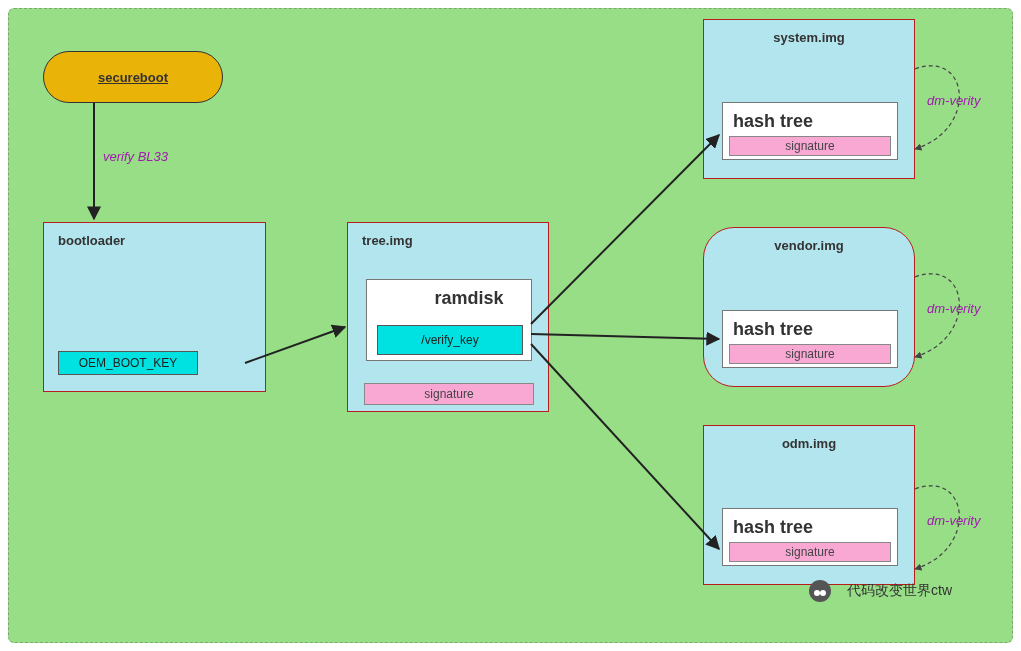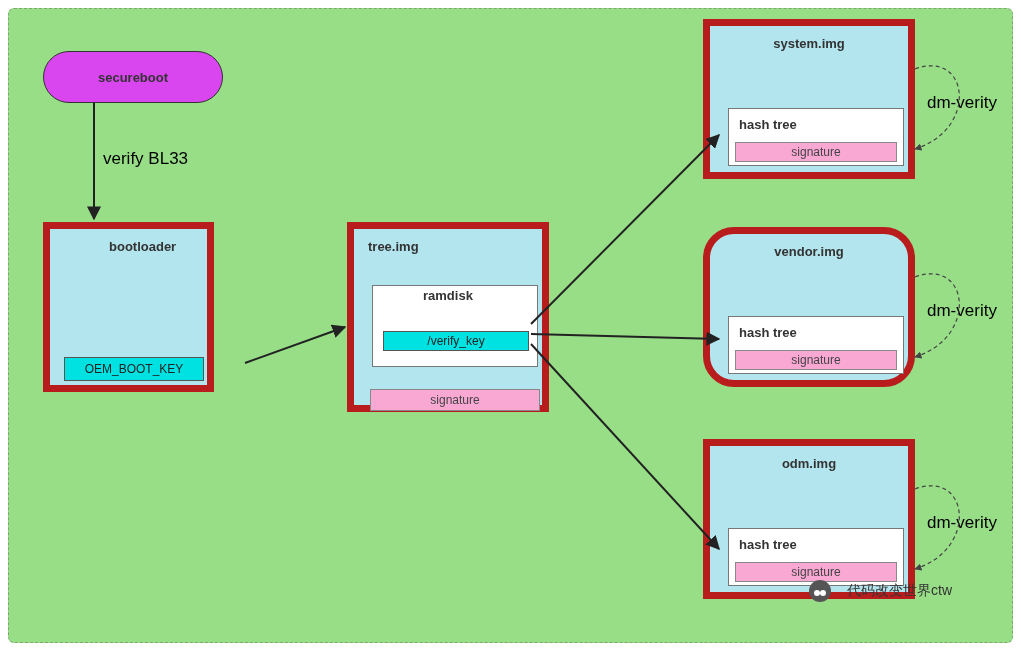--- a/index.html
+++ b/index.html
@@ -19,39 +19,40 @@
     width: 1005px;
     height: 635px;
     background: #97de87;
     border: 1px dashed #7aa86d;
     border-radius: 6px;
     box-sizing: border-box;
   }
   .node {
     position: absolute;
     background: #b3e5ee;
-    border: 7px solid #b91c1c;
+    border: 1px solid #b91c1c;
     box-sizing: border-box;
   }
   .node-title {
     font-weight: 700;
     padding: 10px 14px 4px 14px;
     color: #333;
     font-size: 13px;
   }
   .rounded-node {
     position: absolute;
-    background: #d946ef;
+    background: #eab308;
     border: 1.5px solid #333;
     border-radius: 28px;
     box-sizing: border-box;
     display: flex;
     align-items: center;
     justify-content: center;
     font-weight: 700;
+    text-decoration: underline;
   }
   .inner-cyan {
     position: absolute;
     background: #00e2e2;
     border: 1px solid #555;
     box-sizing: border-box;
     font-size: 12px;
     color: #222;
     display: flex;
     align-items: center;
@@ -59,21 +60,21 @@
     padding: 0 6px;
   }
   .inner-white {
     position: absolute;
     background: #ffffff;
     border: 1px solid #777;
     box-sizing: border-box;
   }
   .inner-white-title {
     font-weight: 700;
-    font-size: 13px;
+    font-size: 18px;
     padding: 8px 10px 2px 10px;
     color: #333;
   }
   .sig-bar {
     position: absolute;
     background: #f9a8d4;
     border: 1px solid #888;
     box-sizing: border-box;
     font-size: 12px;
     color: #444;
@@ -83,24 +84,25 @@
   }
   svg.overlay {
     position: absolute;
     left: 0; top: 0;
     width: 1005px;
     height: 635px;
     pointer-events: none;
   }
   .edge-label {
     position: absolute;
-    font-size: 17px;
-    color: #000000;
+    font-size: 13px;
+    color: #a21caf;
     background: transparent;
     white-space: nowrap;
+    font-style: italic;
   }
   .watermark {
     position: absolute;
     font-size: 14px;
     color: #333;
     display: flex;
     align-items: center;
     gap: 16px;
   }
   .watermark .wicon {
@@ -134,33 +136,33 @@
 <body>
 
 <div class="canvas">
 
   <div class="rounded-node" style="left:34px; top:42px; width:180px; height:52px;">
     <span>secureboot</span>
   </div>
 
   <div class="edge-label" style="left:94px; top:140px;">verify BL33</div>
 
-  <div class="node" style="left:34px; top:213px; width:171px; height:170px;padding-left:45px;">
+  <div class="node" style="left:34px; top:213px; width:223px; height:170px;">
     <div class="node-title">bootloader</div>
     <div class="inner-cyan" style="left:14px; top:128px; width:140px; height:24px;">
       <span>OEM_BOOT_KEY</span>
     </div>
   </div>
 
   <div class="node" style="left:338px; top:213px; width:202px; height:190px;">
     <div class="node-title">tree.img</div>
 
     <div class="inner-white" style="left:18px; top:56px; width:166px; height:82px;">
-      <div class="inner-white-title" style="padding-top:2px;margin-left:40px;">ramdisk</div>
-      <div class="inner-cyan" style="left:10px; top:45px; width:146px; height:20px;">
+      <div class="inner-white-title" style="text-align:center; padding-top:8px;margin-left:40px;">ramdisk</div>
+      <div class="inner-cyan" style="left:10px; top:45px; width:146px; height:30px;">
         <span>/verify_key</span>
       </div>
     </div>
 
     <div class="sig-bar" style="left:16px; top:160px; width:170px; height:22px;">
       <span>signature</span>
     </div>
   </div>
 
   <div class="node" style="left:694px; top:10px; width:212px; height:160px;">
@@ -178,21 +180,21 @@
     <div class="node-title" style="text-align:center;">vendor.img</div>
     <div class="inner-white" style="left:18px; top:82px; width:176px; height:58px;">
       <div class="inner-white-title">hash tree</div>
       <div class="sig-bar" style="left:6px; top:33px; width:162px; height:20px;">
         <span>signature</span>
       </div>
     </div>
   </div>
   <div class="edge-label" style="left:918px; top:292px;">dm-verity</div>
 
-  <div class="node" style="left:694px; top:430px; width:212px; height:160px;">
+  <div class="node" style="left:694px; top:416px; width:212px; height:160px;">
     <div class="node-title" style="text-align:center;">odm.img</div>
     <div class="inner-white" style="left:18px; top:82px; width:176px; height:58px;">
       <div class="inner-white-title">hash tree</div>
       <div class="sig-bar" style="left:6px; top:33px; width:162px; height:20px;">
         <span>signature</span>
       </div>
     </div>
   </div>
   <div class="edge-label" style="left:918px; top:504px;">dm-verity</div>
 

